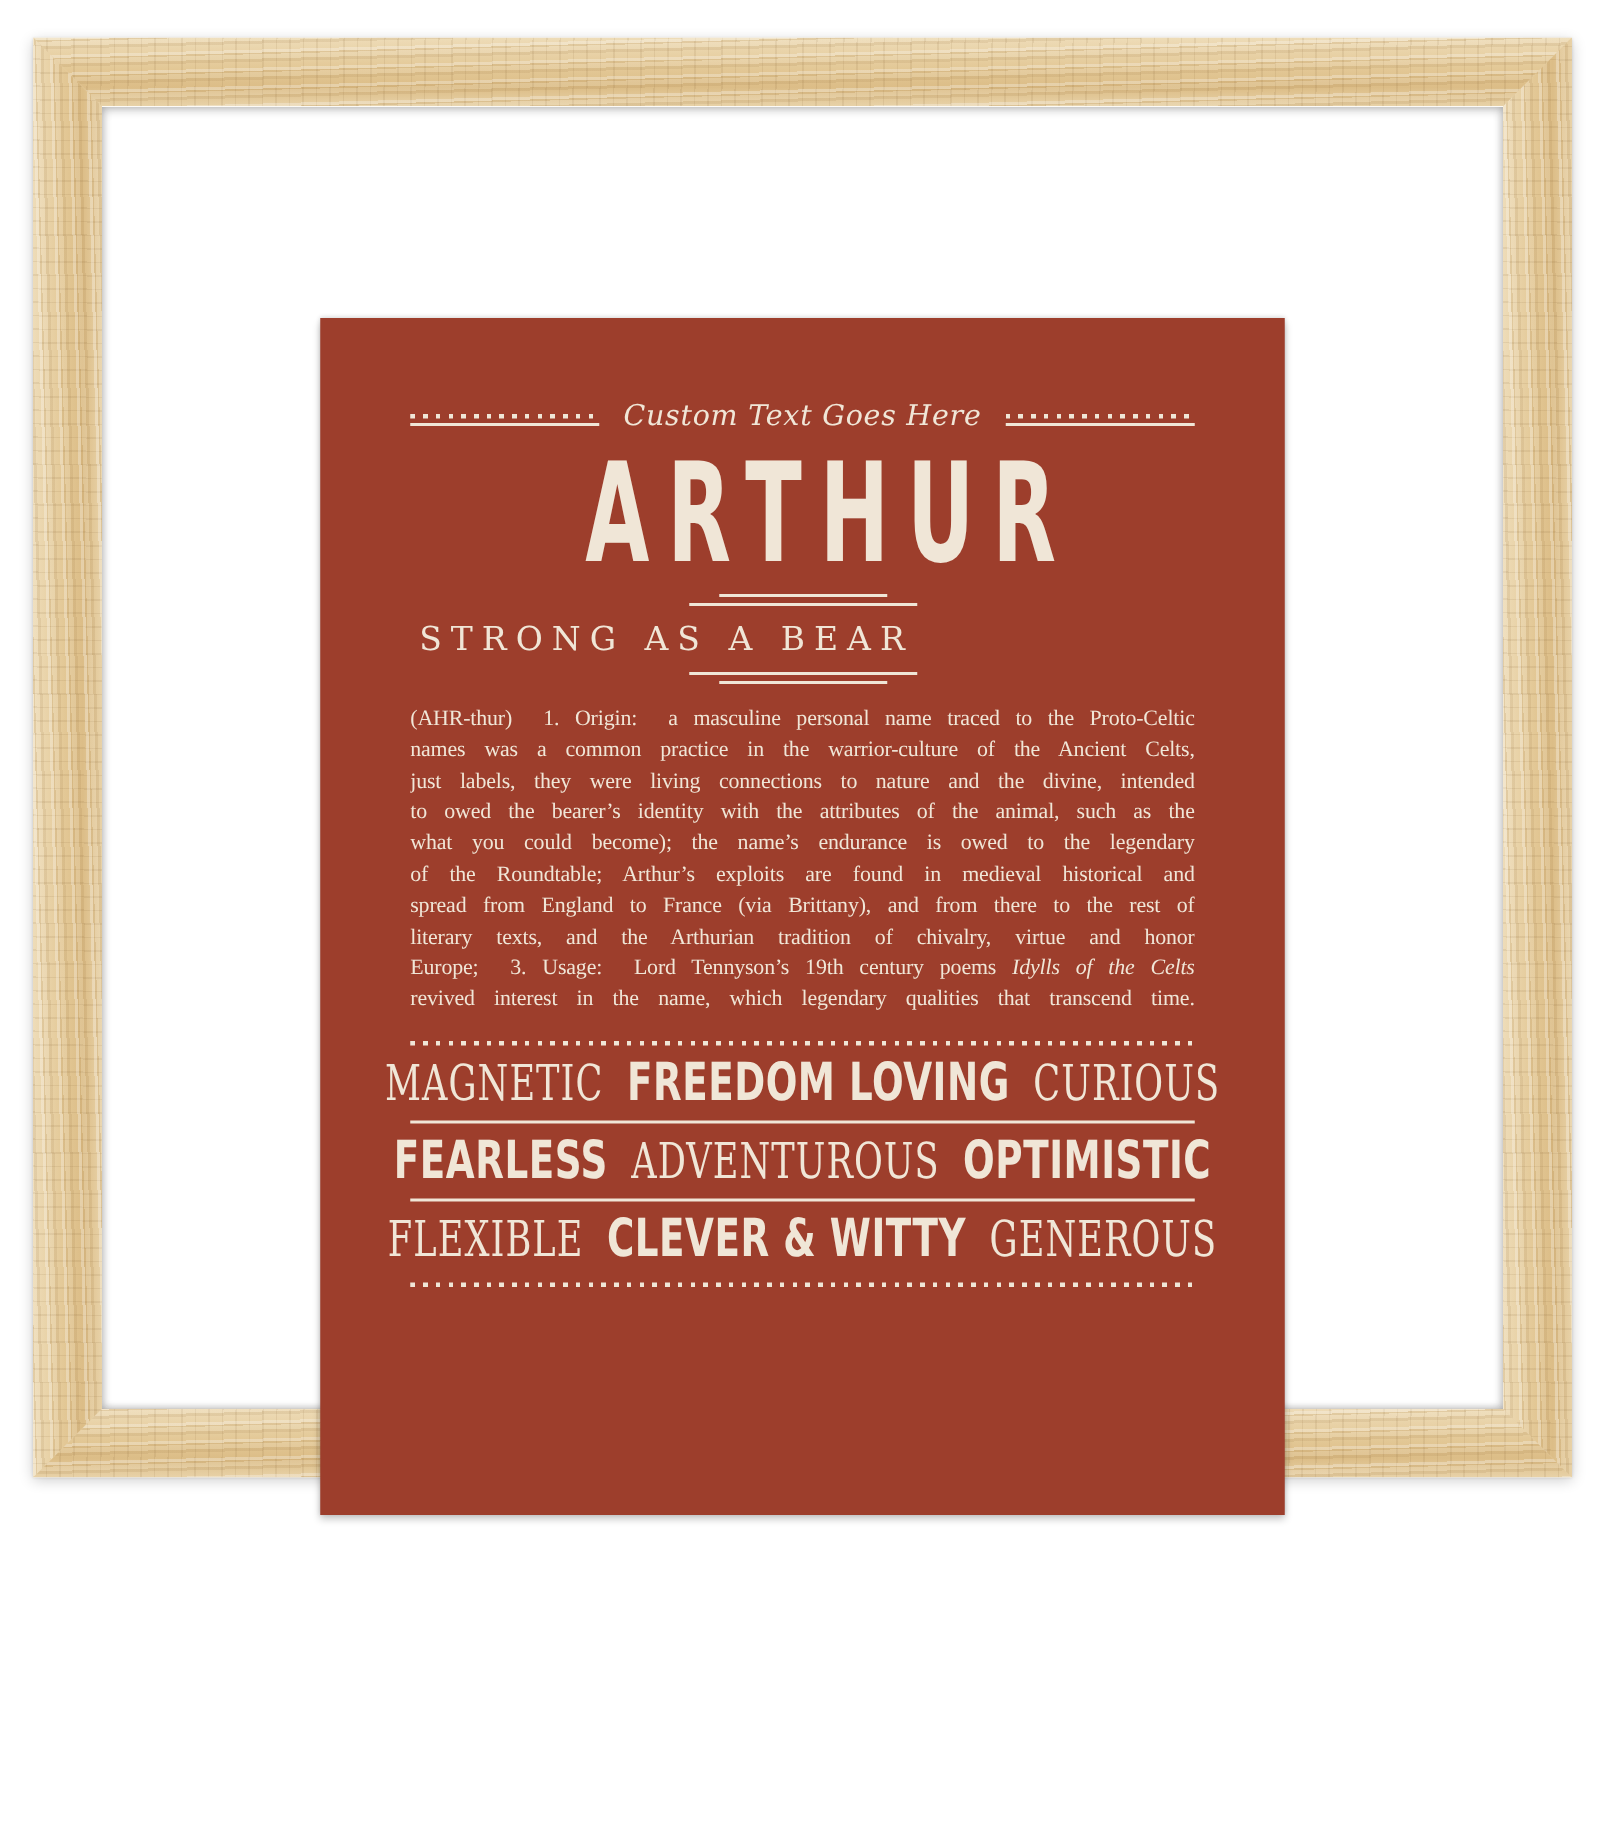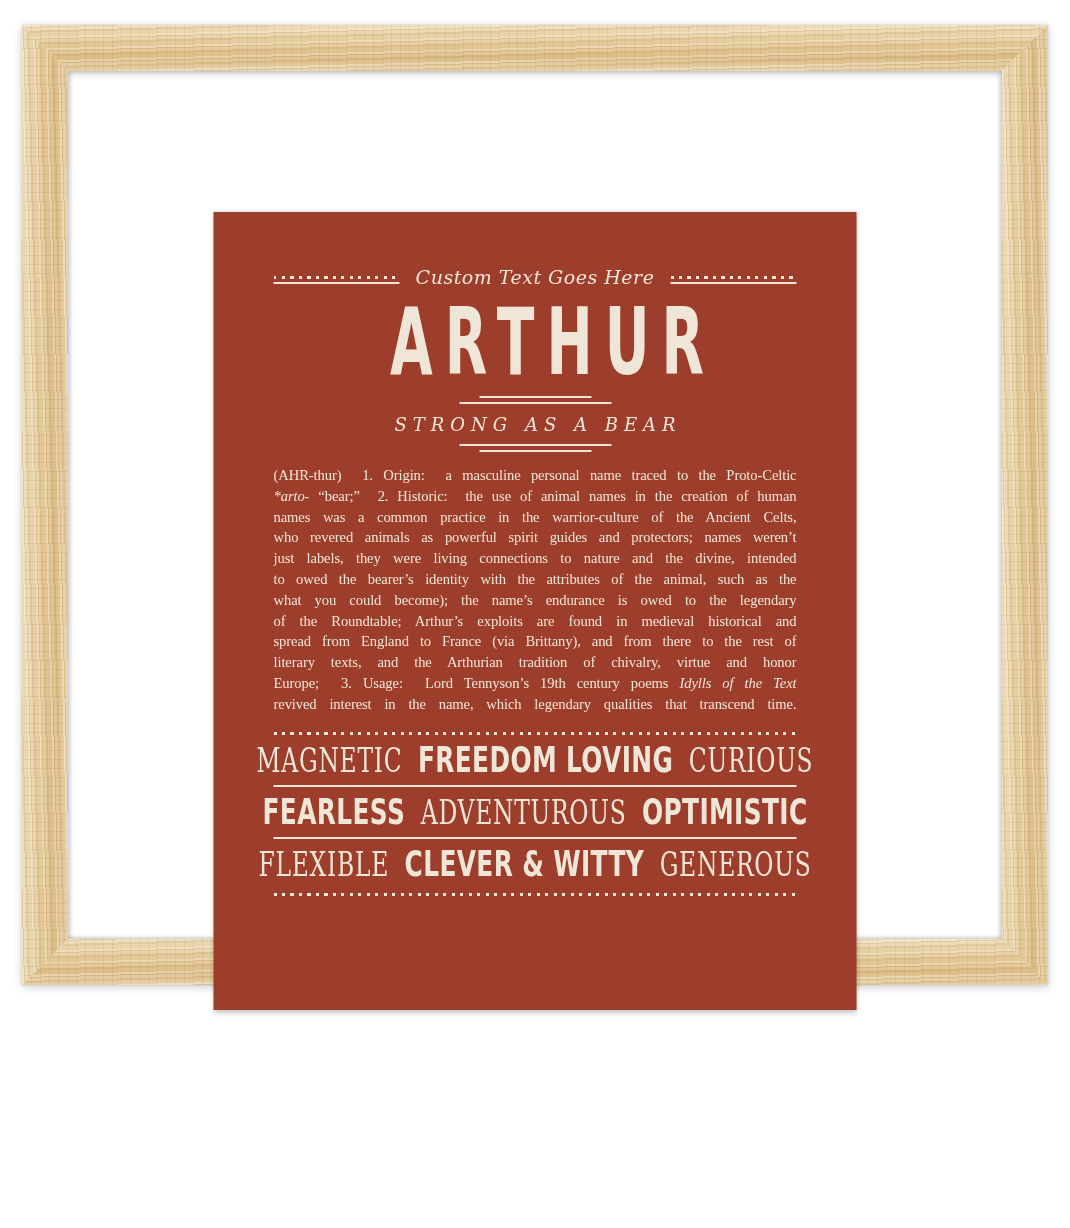--- a/index.html
+++ b/index.html
@@ -56,22 +56,22 @@
     transform:scaleX(0.60);white-space:nowrap;
   }
   .div-line{height:2px;background:var(--ink);margin:0 auto;}
   .div-line.short{width:112px;}
   .div-line.long{width:152px;margin-top:4px;}
   .divider-b .long{margin-top:0;}
   .divider-b .short{margin-top:4px;}
   .divider-a{margin-top:10px;}
   .divider-b{margin-top:9px;}
   .meaning{
-    text-align:center;font-size:18px;letter-spacing:6px;padding-left:6px;
-    margin-top:10px;white-space:nowrap;font-style:italic;
+    text-align:left;font-size:22px;letter-spacing:6px;padding-left:6px;
+    margin-top:10px;white-space:nowrap;
   }
   .definition{margin-top:13px;overflow:hidden;}
   .def-line{
     font-family:Liberation Serif, serif;
     font-size:14.6px;line-height:20.8px;
     text-align:justify;text-align-last:justify;
     letter-spacing:-0.1px;
   }
   .def-line span.italic{font-style:italic;}
   .dotted-sep{height:3px;background:repeating-linear-gradient(90deg,var(--ink) 0 3px,transparent 3px 8.5px);}
@@ -119,30 +119,28 @@
 
       <div class="meaning">STRONG AS A BEAR</div>
 
       <div class="divider-b">
         <div class="div-line long"></div>
         <div class="div-line short"></div>
       </div>
 
       <div class="definition">
           <div class="def-line"><span>(AHR-thur)&nbsp; 1. Origin:&nbsp; a masculine personal name traced to the Proto-Celtic</span></div>
-          <div class="def-line"><span class="italic">*arto-</span><span> “bear;”&nbsp; 2. Historic:&nbsp; the use of animal names in the creation of human</span></div>
           <div class="def-line"><span>names was a common practice in the warrior-culture of the Ancient Celts,</span></div>
-          <div class="def-line"><span>who revered animals as powerful spirit guides and protectors; names weren’t</span></div>
           <div class="def-line"><span>just labels, they were living connections to nature and the divine, intended</span></div>
           <div class="def-line"><span>to owed the bearer’s identity with the attributes of the animal, such as the</span></div>
           <div class="def-line"><span>what you could become); the name’s endurance is owed to the legendary</span></div>
           <div class="def-line"><span>of the Roundtable; Arthur’s exploits are found in medieval historical and</span></div>
           <div class="def-line"><span>spread from England to France (via Brittany), and from there to the rest of</span></div>
           <div class="def-line"><span>literary texts, and the Arthurian tradition of chivalry, virtue and honor</span></div>
-          <div class="def-line"><span>Europe;&nbsp; 3. Usage:&nbsp; Lord Tennyson’s 19th century poems </span><span class="italic">Idylls of the Text</span></div>
+          <div class="def-line"><span>Europe;&nbsp; 3. Usage:&nbsp; Lord Tennyson’s 19th century poems </span><span class="italic">Idylls of the Celts</span></div>
           <div class="def-line"><span>revived interest in the name, which legendary qualities that transcend time.</span></div>
         </div>
 
       <div class="dotted-sep sep-top"></div>
 
       <div class="trait-row">
           <span class="trait serif">MAGNETIC</span>
           <span class="trait bold">FREEDOM LOVING</span>
           <span class="trait serif">CURIOUS</span>
         </div>

